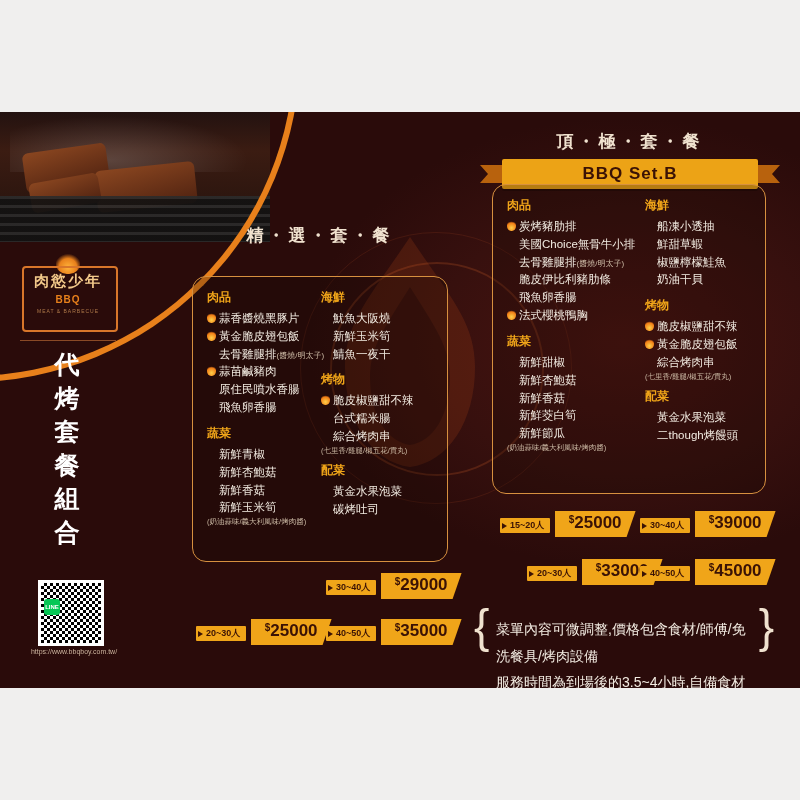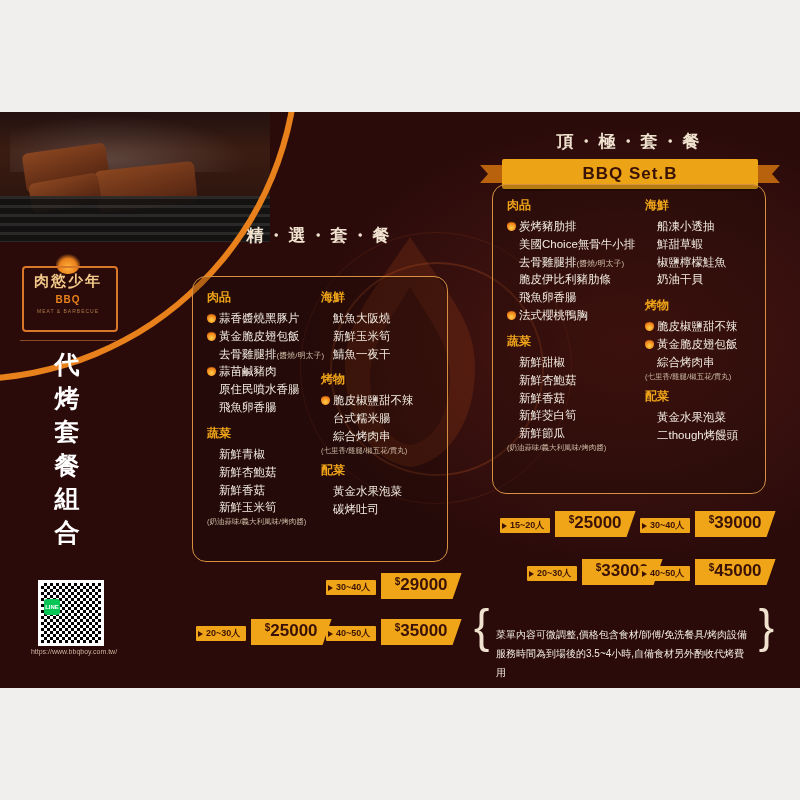--- a/index.html
+++ b/index.html
@@ -290,19 +290,19 @@
     <div class="amt"><sup>$</sup><span>33000</span></div>
   </div>
   <div class="ptag" style="left:640px;top:448px;">
     <div class="hdr">40~50人</div>
     <div class="amt"><sup>$</sup><span>45000</span></div>
   </div>
 
   <div style="position:absolute;left:474px;top:488px;width:300px;height:56px;">
     <div style="position:absolute;left:0;top:-2px;font-size:46px;color:#f0e2cf;font-weight:100;line-height:56px;">{</div>
     <div style="position:absolute;right:0;top:-2px;font-size:46px;color:#f0e2cf;font-weight:100;line-height:56px;">}</div>
-    <div style="position:absolute;left:22px;top:25px;width:258px;color:#f3ece2;font-size:10px;line-height:1.9;">
+    <div style="position:absolute;left:22px;top:16px;width:258px;color:#f3ece2;font-size:14px;line-height:1.9;">
       <div>菜單內容可微調整,價格包含食材/師傅/免洗餐具/烤肉設備</div>
       <div>服務時間為到場後的3.5~4小時,自備食材另外酌收代烤費用</div>
     </div>
   </div>
 
 </div>
 
 </body></html>

